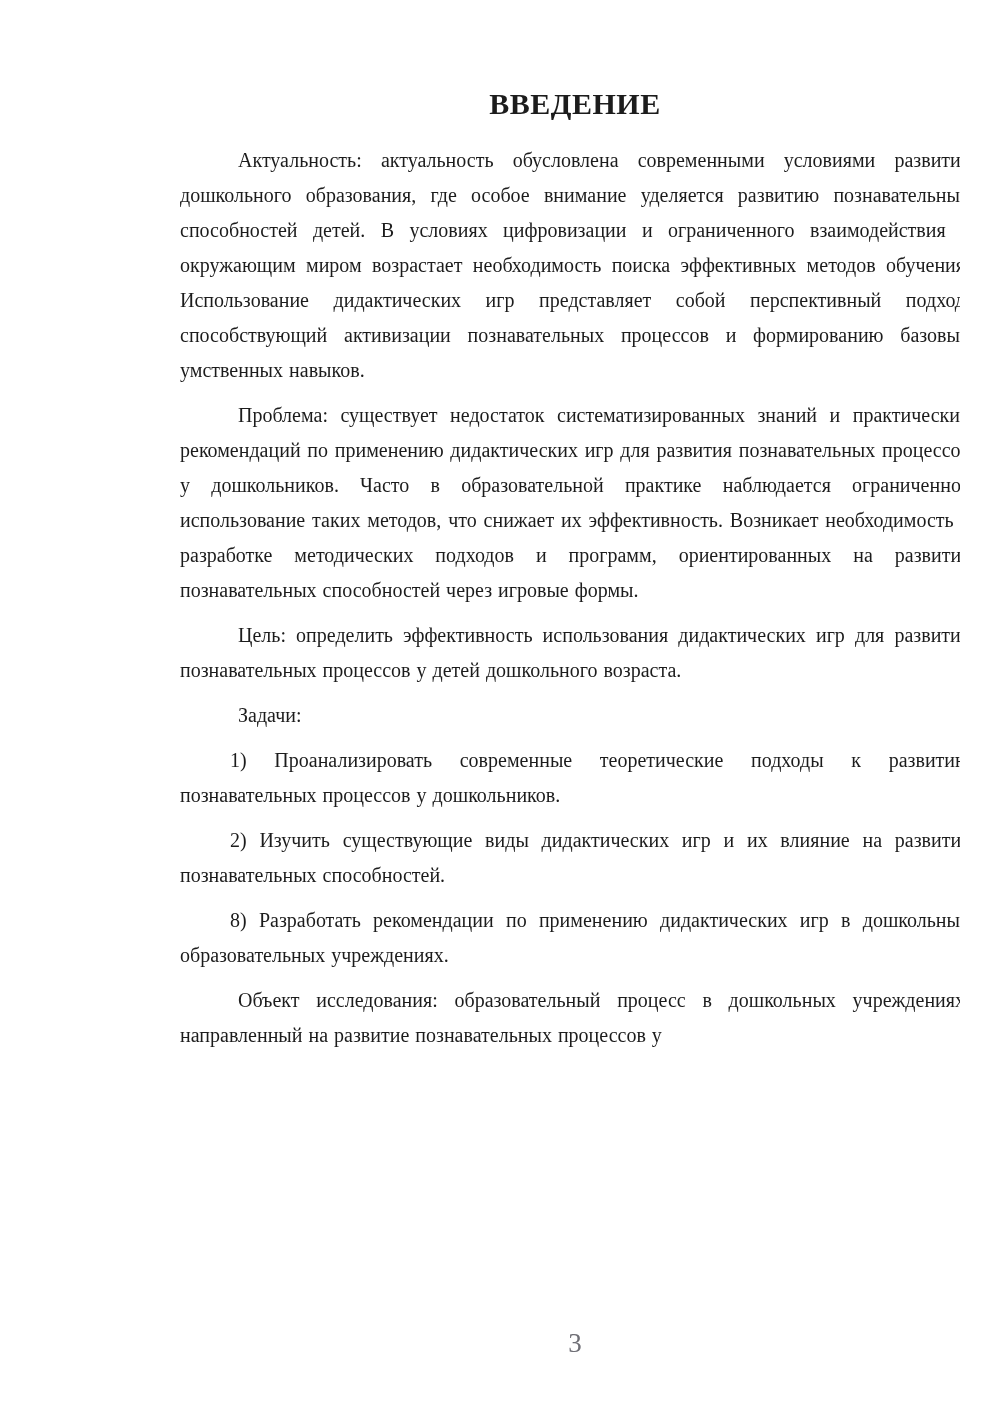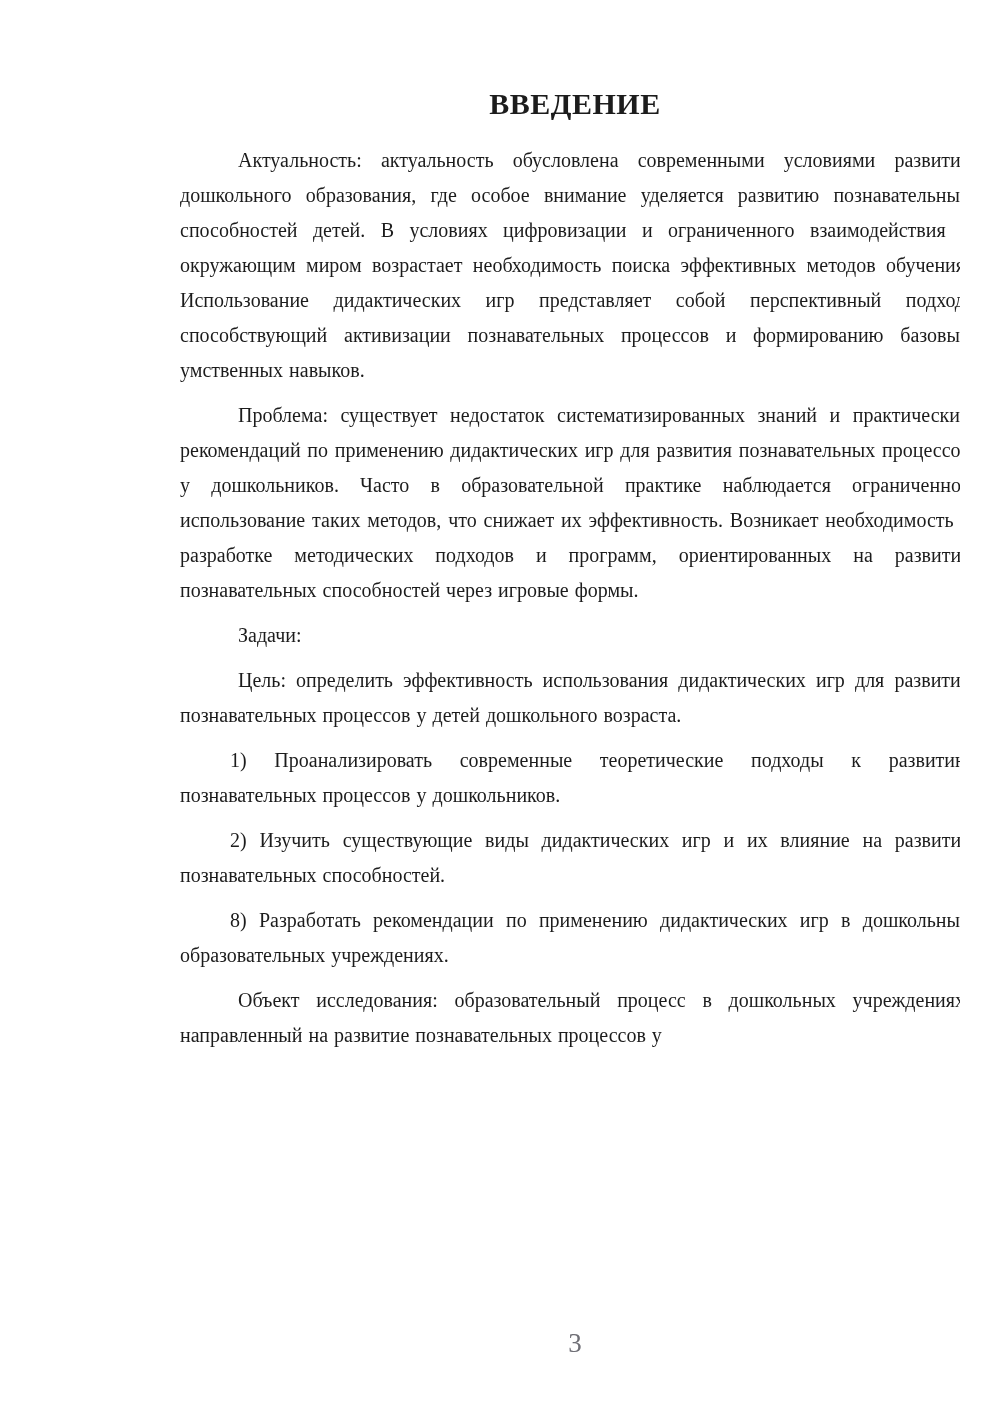--- a/index.html
+++ b/index.html
@@ -55,22 +55,22 @@
 </style>
 </head>
 <body>
 
 <div class="page" style="--page-bg: #ffffff; --text-color: #1c1c1c; --pagenum-color: #6f6f76;">
   <div class="content">
     <h1 class="doc-title">ВВЕДЕНИЕ</h1>
     <div>
         <p class="para">Актуальность: актуальность обусловлена современными условиями развития дошкольного образования, где особое внимание уделяется развитию познавательных способностей детей. В условиях цифровизации и ограниченного взаимодействия с окружающим миром возрастает необходимость поиска эффективных методов обучения. Использование дидактических игр представляет собой перспективный подход, способствующий активизации познавательных процессов и формированию базовых умственных навыков.</p>
         <p class="para">Проблема: существует недостаток систематизированных знаний и практических рекомендаций по применению дидактических игр для развития познавательных процессов у дошкольников. Часто в образовательной практике наблюдается ограниченное использование таких методов, что снижает их эффективность. Возникает необходимость в разработке методических подходов и программ, ориентированных на развитие познавательных способностей через игровые формы.</p>
+        <p class="para">Цель: определить эффективность использования дидактических игр для развития познавательных процессов у детей дошкольного возраста.</p>
         <p class="para">Задачи:</p>
-        <p class="para">Цель: определить эффективность использования дидактических игр для развития познавательных процессов у детей дошкольного возраста.</p>
         <p class="para list">1) Проанализировать современные теоретические подходы к развитию познавательных процессов у дошкольников.</p>
         <p class="para list">2) Изучить существующие виды дидактических игр и их влияние на развитие познавательных способностей.</p>
         <p class="para list">8) Разработать рекомендации по применению дидактических игр в дошкольных образовательных учреждениях.</p>
         <p class="para">Объект исследования: образовательный процесс в дошкольных учреждениях, направленный на развитие познавательных процессов у</p>
       </div>
   </div>
   <div class="page-number">3</div>
 </div>
 
 </body></html>

